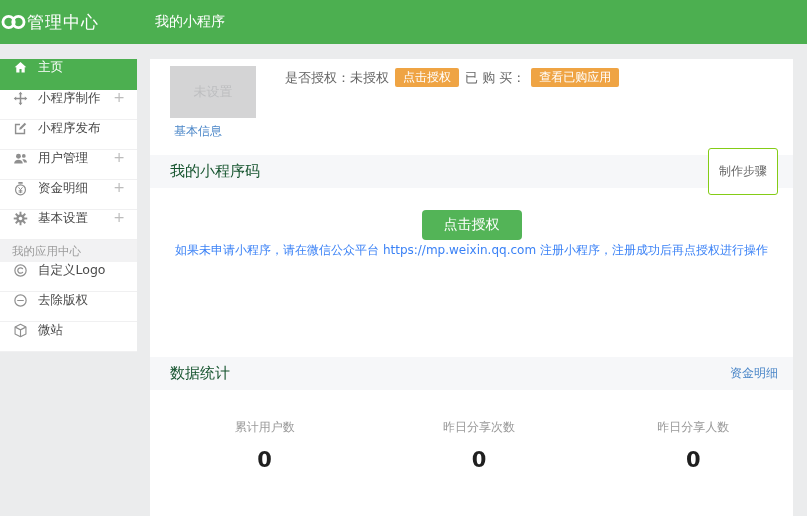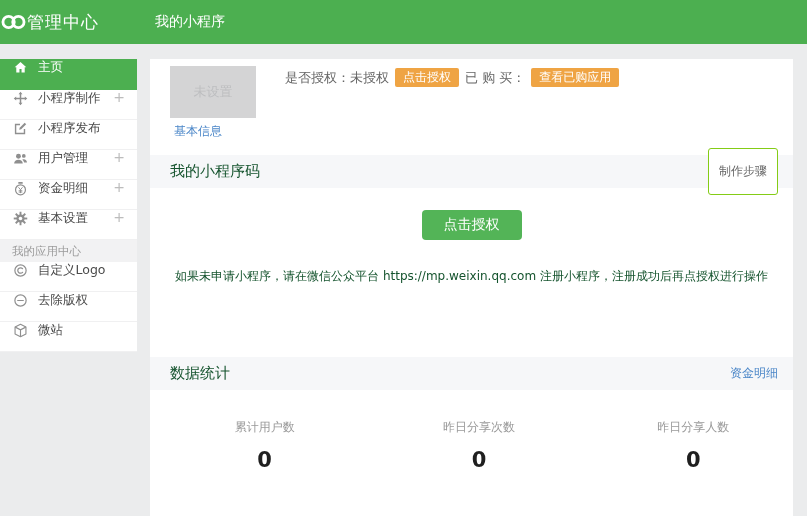--- a/index.html
+++ b/index.html
@@ -75,21 +75,21 @@
   }
   .band2 { margin-top:0; }
 
   
   .qr-body { height:169px; text-align:center; }
   .btn-auth-big {
     margin-top:22px; width:100px; height:30px; background:#53b457; color:#fff;
     border:none; border-radius:4px; font-size:14px; cursor:pointer;
     font-family:inherit;
   }
-  .qr-hint { margin-top:28px; font-size:12px; color:#14532d; }
+  .qr-hint { margin-top:2px; font-size:12px; color:#3b82f6; }
 
   
   .stats { display:flex; padding-top:29px; }
   .stat { flex:1; text-align:center;padding-left:15px; }
   .stat-label { font-size:12px; color:#999; }
   .stat-value { margin-top:12px; font-size:21px; font-weight:bold; color:#1f1f1f; }
 </style>
 </head>
 <body>
 

